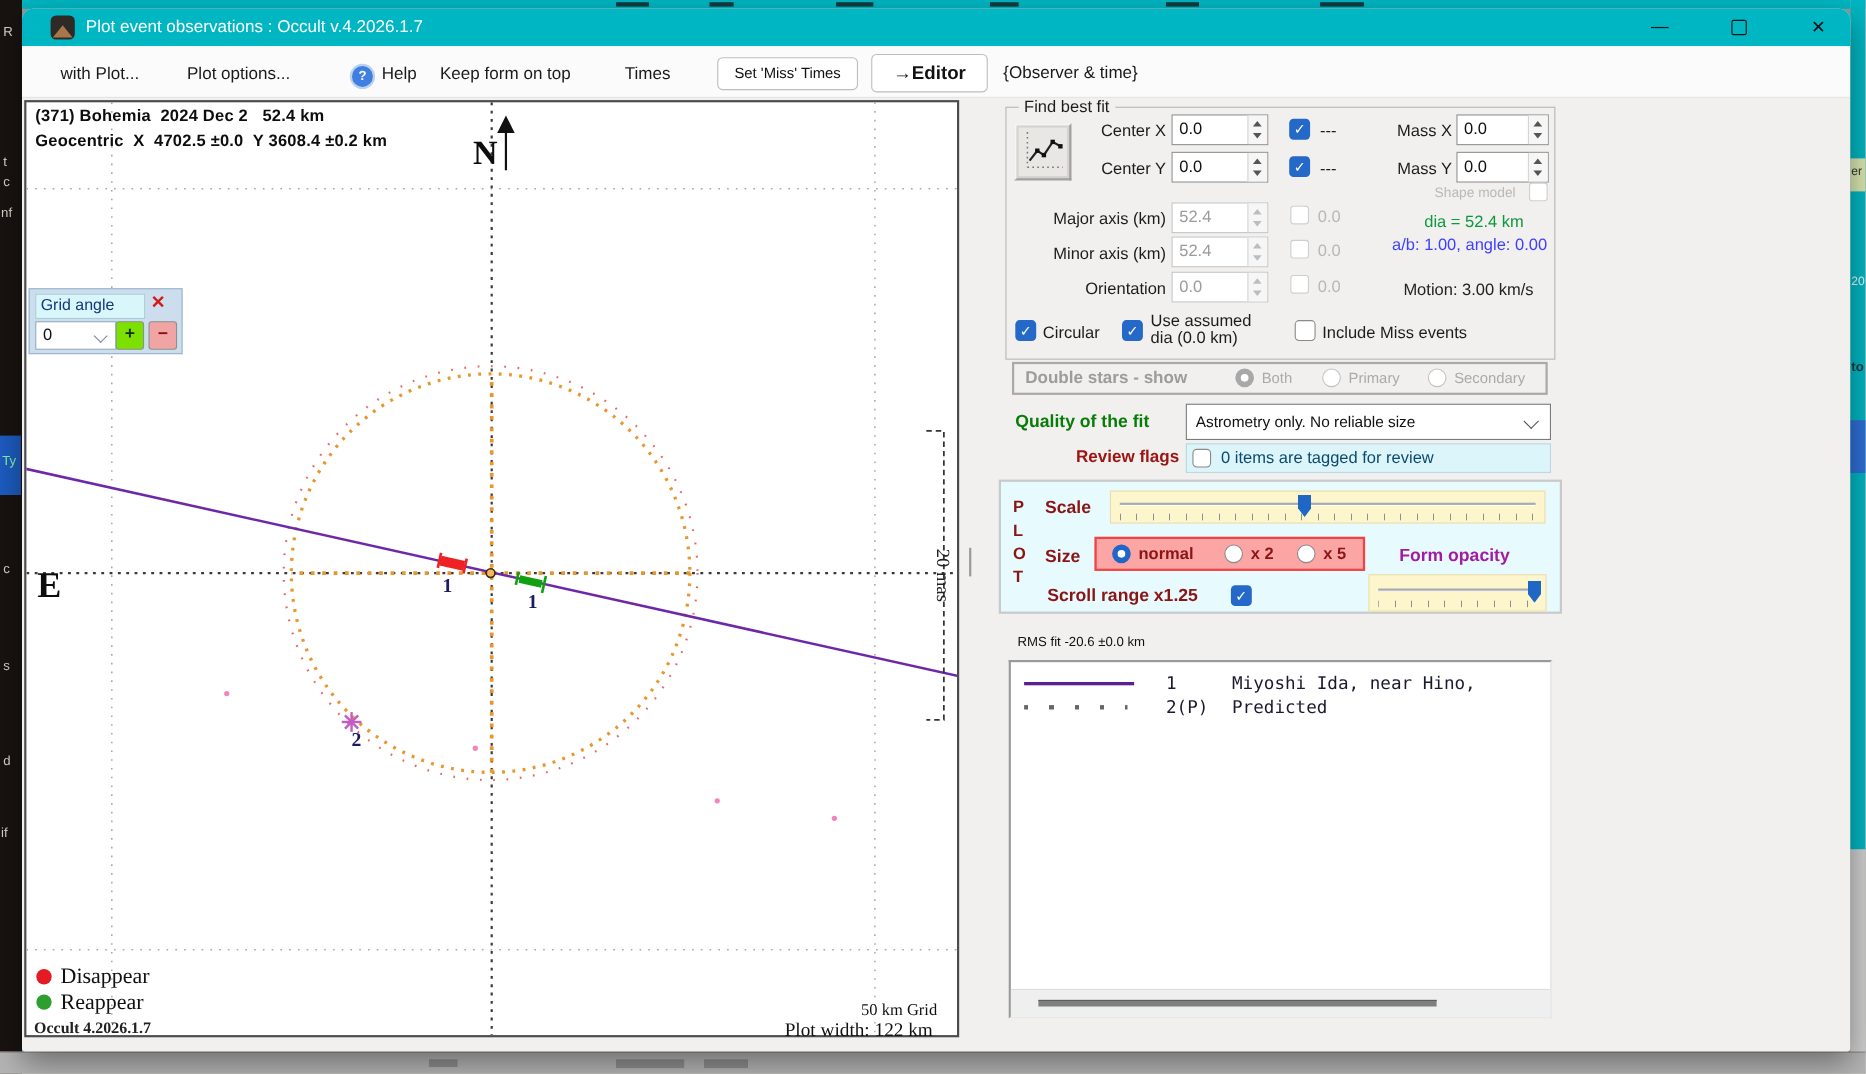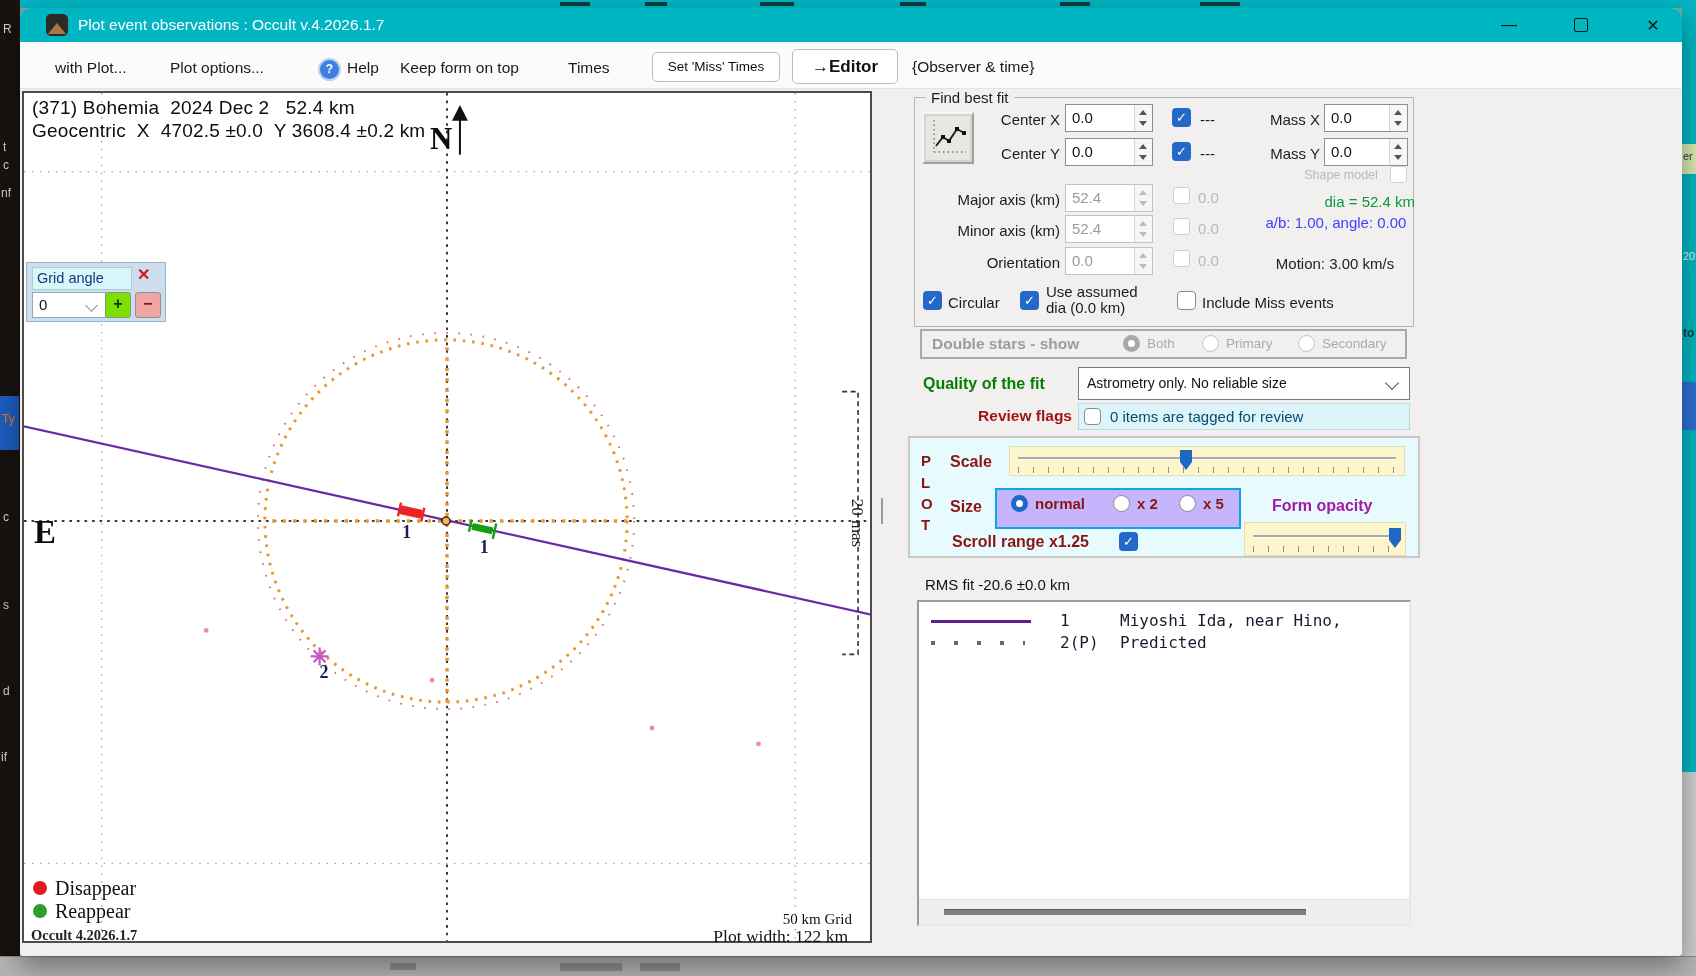--- a/index.html
+++ b/index.html
@@ -20,21 +20,21 @@
   .wbtn{top:0;width:48px;height:34px;display:flex;align-items:center;justify-content:center;color:#111;font-size:16px;cursor:pointer;}
   .maxbox{width:12px;height:12px;border:1.6px solid #111;border-radius:2px;}
   
   .menubar{left:0;top:34px;width:100%;height:46px;background:#fbfbfb;border-bottom:1px solid #e3e3e3;}
   .mitem{top:17px;font-size:15.5px;color:#1a1a1a;cursor:pointer;}
   .helpicon{top:16px;width:19px;height:19px;border-radius:50%;background:#3f7fe0;border:2px solid #b9d2ee;
             color:#fff;font-size:12px;font-weight:bold;text-align:center;line-height:19px;}
   .mbtn{background:#fff;border:1px solid #bdbdbd;border-radius:5px;text-align:center;cursor:pointer;color:#111;}
   
   .plot{left:2px;top:83px;width:846px;height:848px;background:#fff;border:2px solid #4c4c4c;}
-  .plot-h{font-weight:normal;font-size:19px;color:#0d0d0d;letter-spacing:.2px;}
+  .plot-h{font-weight:bold;font-size:15px;color:#0d0d0d;letter-spacing:.2px;}
   
   .ga{left:2px;top:169px;width:138px;height:58px;background:#ccdded;border:1px solid #9ab4cc;}
   .ga-title{left:5px;top:4px;width:94px;height:21px;background:#d9f6fb;border:1px solid #aacdd6;color:#123a7a;
             font-size:14.5px;padding-left:4px;line-height:21px;}
   .ga-x{left:110px;top:2px;font-size:16px;font-weight:bold;color:#d11a1a;cursor:pointer;}
   .ga-dd{left:5px;top:29px;width:66px;height:24px;background:#fff;border:1px solid #8ea8be;font-size:15px;
          line-height:24px;padding-left:6px;color:#111;cursor:pointer;}
   .ga-chev{left:54px;top:8px;width:8px;height:8px;border-right:1.7px solid #7a8a99;border-bottom:1.7px solid #7a8a99;transform:rotate(45deg);}
   .ga-btn{top:29px;width:24px;height:24px;border:1px solid #88938a;border-radius:3px;text-align:center;
           line-height:22px;font-weight:bold;font-size:16px;cursor:pointer;}
@@ -85,21 +85,21 @@
   <div class="ab" style="left:900px;top:2px;width:26px;height:4px;background:#123c40;"></div>
   <div class="ab" style="left:1060px;top:2px;width:30px;height:4px;background:#123c40;"></div>
   <div class="ab" style="left:1200px;top:2px;width:40px;height:4px;background:#123c40;"></div>
 </div>
 <div class="ab" style="left:0;top:0;width:20px;height:976px;background:#181310;">
   <div class="ab" style="left:0;top:396px;width:19px;height:54px;background:#1d5cc0;"></div>
   <span class="ab frag" style="left:3px;top:22px;">R</span>
   <span class="ab frag" style="left:3px;top:140px;">t</span>
   <span class="ab frag" style="left:3px;top:158px;">c</span>
   <span class="ab frag" style="left:1px;top:186px;">nf</span>
-  <span class="ab frag" style="left:2px;top:412px;color:#f97316;">Ty</span>
+  <span class="ab frag" style="left:2px;top:412px;color:#86efac;">Ty</span>
   <span class="ab frag" style="left:3px;top:510px;">c</span>
   <span class="ab frag" style="left:3px;top:598px;">s</span>
   <span class="ab frag" style="left:3px;top:684px;">d</span>
   <span class="ab frag" style="left:1px;top:750px;">if</span>
 </div>
 <div class="ab" style="left:1682px;top:0;width:14px;height:976px;background:#cfcfcf;">
   <div class="ab" style="left:0;top:0;width:14px;height:772px;background:#00b6c2;"></div>
   <div class="ab" style="left:0;top:144px;width:14px;height:30px;background:#d9e7b0;"></div>
   <span class="ab frag" style="left:1px;top:150px;color:#333;font-size:11px;">er</span>
   <span class="ab frag" style="left:1px;top:250px;color:#e8f8f8;font-size:11px;">20</span>
@@ -281,21 +281,21 @@
   <span class="ab lbl" style="left:880px;top:183px;width:160px;text-align:right;">Major axis (km)</span>
   <div class="ab spin dis" style="left:1045px;top:176px;">
     <span class="val">52.4</span>
     <span class="btns">
         <i class="up"></i>
         <i class="dn"></i>
       </span>
   </div>
   <div class="ab chk dis" style="left:1153px;top:179px;"></div>
   <span class="ab lbl" style="left:1178px;top:181px;color:#b8b8b8;">0.0</span>
-  <div class="ab" style="left:1245px;top:185px;width:150px;text-align:right;color:#0a9a3c;font-size:15px;">dia = 52.4 km</div>
+  <div class="ab" style="left:1245px;top:185px;width:150px;text-align:center;color:#0a9a3c;font-size:15px;">dia = 52.4 km</div>
 
   <span class="ab lbl" style="left:880px;top:214px;width:160px;text-align:right;">Minor axis (km)</span>
   <div class="ab spin dis" style="left:1045px;top:207px;">
     <span class="val">52.4</span>
     <span class="btns">
         <i class="up"></i>
         <i class="dn"></i>
       </span>
   </div>
   <div class="ab chk dis" style="left:1153px;top:210px;"></div>
@@ -352,40 +352,40 @@
     <div class="ab maroon" style="left:11px;top:78px;font-size:15px;">T</div>
 
     <span class="ab maroon" style="left:40px;top:15px;font-size:16px;">Scale</span>
     <div class="ab slider" style="left:99px;top:8px;width:396px;height:30px;">
       <div class="track" style="top:10px;"></div>
       <div class="ticks" style="top:20px;"></div>
       <div class="thumb" style="left:170px;top:3px;"></div>
     </div>
 
     <span class="ab maroon" style="left:40px;top:60px;font-size:16px;">Size</span>
-    <div class="ab" style="left:85px;top:50px;width:246px;height:41px;background:#c4b5fd;border:2px solid #0ea5e9;box-sizing:border-box;">
+    <div class="ab" style="left:85px;top:50px;width:246px;height:31px;background:#fca5a5;border:2px solid #ef4444;box-sizing:border-box;">
       <div class="ab radio sel" style="left:14px;top:5px;"></div>
       <span class="ab maroon" style="left:38px;top:5px;font-size:15px;">normal</span>
       <div class="ab radio un" style="left:116px;top:5px;"></div>
       <span class="ab maroon" style="left:140px;top:5px;font-size:15px;">x 2</span>
       <div class="ab radio un" style="left:182px;top:5px;"></div>
       <span class="ab maroon" style="left:206px;top:5px;font-size:15px;">x 5</span>
     </div>
     <span class="ab" style="left:362px;top:59px;font-size:16px;font-weight:bold;color:#a31aa3;">Form opacity</span>
 
     <span class="ab maroon" style="left:42px;top:95px;font-size:16px;">Scroll range x1.25</span>
     <div class="ab chk on" style="left:209px;top:94px;">✓</div>
     <div class="ab slider" style="left:334px;top:84px;width:162px;height:34px;">
       <div class="track" style="top:12px;"></div>
       <div class="ticks" style="top:23px;"></div>
       <div class="thumb" style="left:144px;top:5px;"></div>
     </div>
   </div>
 
-  <div class="ab" style="left:905px;top:568px;font-size:15px;color:#111;">RMS fit -20.6 ±0.0 km</div>
+  <div class="ab" style="left:905px;top:568px;font-size:12px;color:#111;">RMS fit -20.6 ±0.0 km</div>
 
   <div class="ab listbox">
     <div class="ab" style="left:0;top:8px;width:100%;height:22px;">
       <div class="ab" style="left:12px;top:10px;width:100px;height:3px;background:#5b1f8f;"></div>
       <span class="ab mono" style="left:141px;top:1px;font-size:16px;color:#1a1a2e;">1</span>
       <span class="ab mono" style="left:201px;top:1px;font-size:16px;color:#1a1a2e;">Miyoshi Ida, near Hino,</span>
     </div>
     <div class="ab" style="left:0;top:30px;width:100%;height:22px;">
       <div class="ab" style="left:12px;top:9px;width:94px;height:4px;background:repeating-linear-gradient(90deg,#666 0 4px,transparent 4px 23px);"></div>
       <span class="ab mono" style="left:141px;top:1px;font-size:16px;color:#1a1a2e;">2(P)</span>

